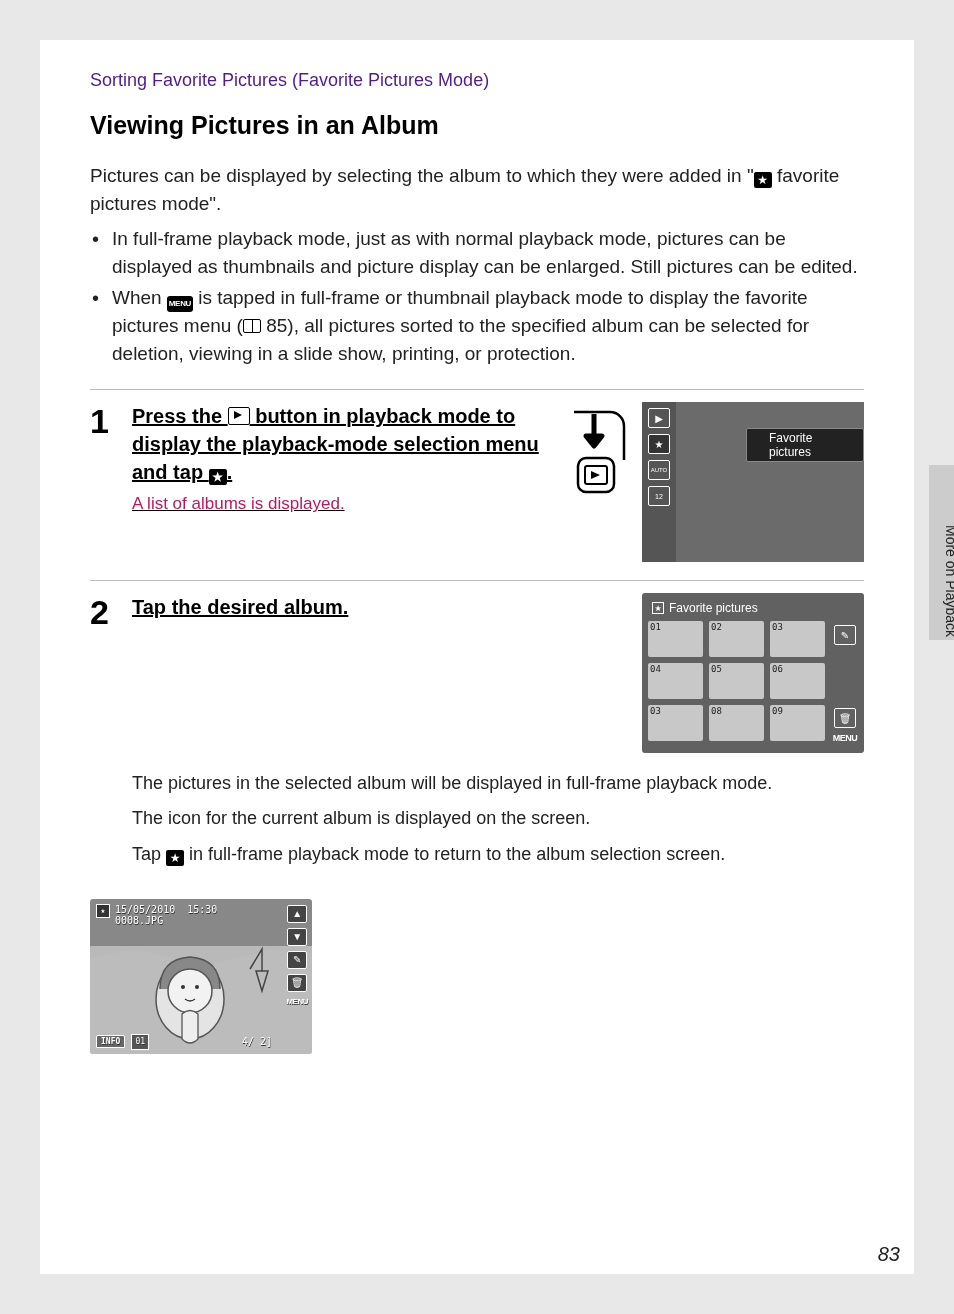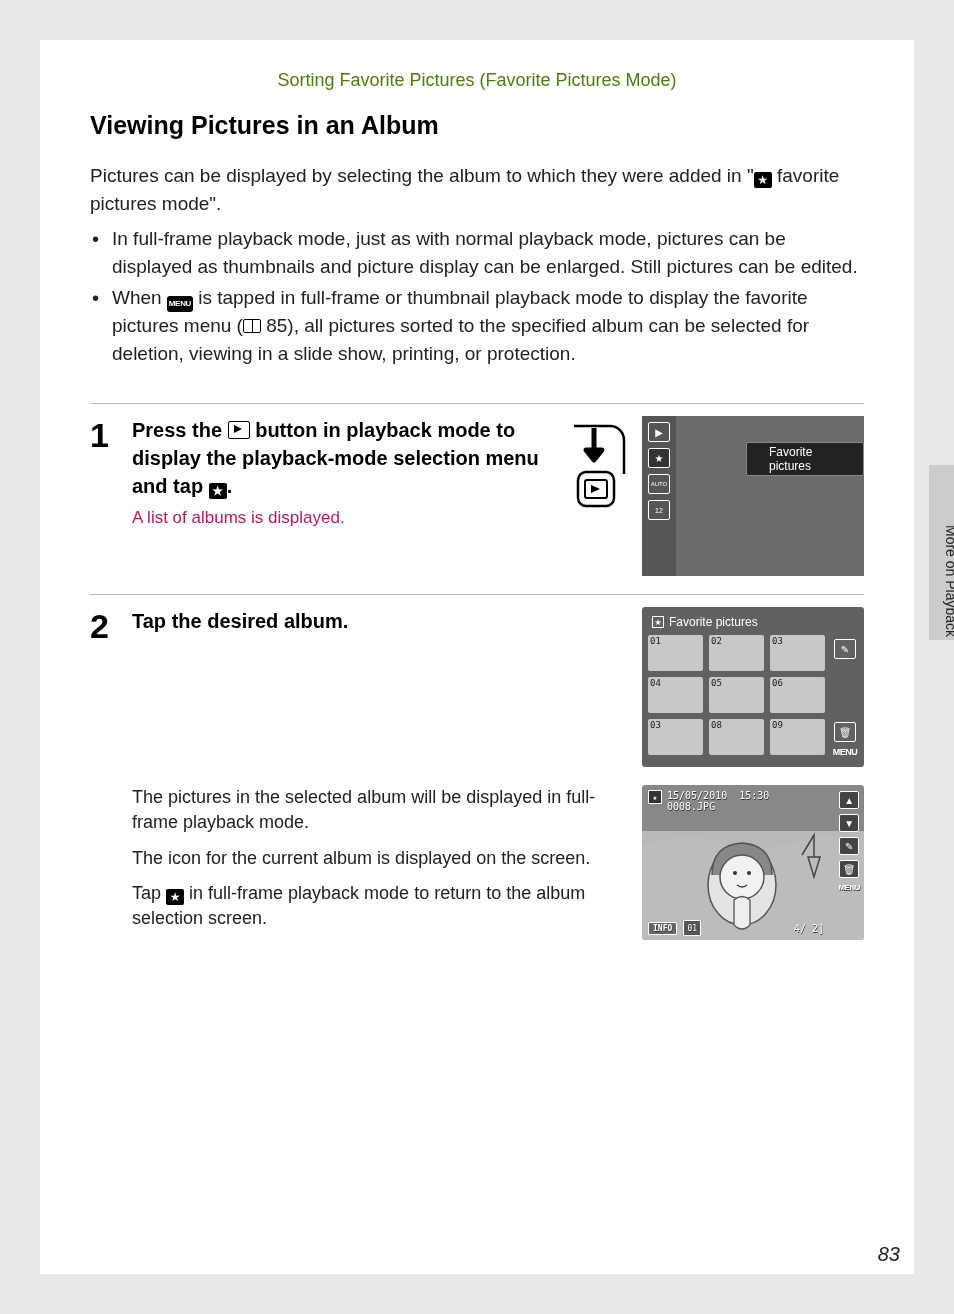--- a/index.html
+++ b/index.html
@@ -1,33 +1,33 @@
 <!DOCTYPE html>
 <html><head>
 <meta charset="utf-8">
 <style>
   * { margin:0; padding:0; box-sizing:border-box; }
   body { background:#e8e8e8; font-family:"Segoe UI",Arial,sans-serif; width:954px; height:1314px; position:relative; }
   .page { background:#fff; position:absolute; left:40px; top:40px; right:40px; bottom:40px; padding:30px 50px 50px 50px; }
   .side-tab { position:absolute; right:0; top:465px; width:25px; height:175px; background:#ccc; }
   .side-tab-label { position:absolute; right:-5px; top:525px; writing-mode:vertical-rl; font-size:14px; color:#222; }
-  .breadcrumb { text-align:center; font-size:18px; color:#4d7c0f; margin-bottom:20px; }
+  .breadcrumb { text-align:left; font-size:18px; color:#4c1d95; margin-bottom:20px; }
   h1 { font-size:25px; font-weight:700; color:#000; margin-bottom:12px; }
   .intro { font-size:19px; color:#222; line-height:1.45; margin-bottom:8px;margin-top:22px; }
-  ul.bullets { list-style:none; padding-left:22px; margin-bottom:36px; }
+  ul.bullets { list-style:none; padding-left:22px; margin-bottom:22px; }
   ul.bullets li { font-size:19px; color:#222; line-height:1.45; position:relative; margin-bottom:4px; }
   ul.bullets li::before { content:"•"; position:absolute; left:-20px; top:0; font-size:20px; }
   .rule { border:none; border-top:1px solid #bbb; margin:0 0 12px 0; }
   .step { display:flex; margin-bottom:18px; }
   .step-num { font-size:34px; font-weight:700; color:#000; width:42px; flex:0 0 42px; line-height:1; padding-top:2px; }
   .step-body { flex:1; }
   .step-title { font-size:20px; font-weight:600; color:#000; line-height:1.4; }
   .step-sub { font-size:17px; color:#be185d; line-height:1.45; margin-top:6px; }
   .step-flex { display:flex; gap:14px; }
-  .step-text-col { flex:1; }
+  .step-text-col { flex:1;text-decoration:underline; }
   .illus-col { flex:0 0 auto; display:flex; gap:12px; align-items:flex-start; }
   .icon-play-box { display:inline-block; width:22px; height:18px; border:1.6px solid #000; border-radius:2px; vertical-align:-2px; position:relative; }
   .icon-play-box::after { content:""; position:absolute; left:5px; top:3px; border-left:8px solid #000; border-top:4.5px solid transparent; border-bottom:4.5px solid transparent; }
   .icon-star-box { display:inline-block; width:18px; height:16px; background:#000; border-radius:2px; color:#fff; vertical-align:-2px; text-align:center; font-size:12px; line-height:16px; }
   .icon-star-box::after { content:"★"; }
   .icon-menu-box { display:inline-block; width:26px; height:16px; background:#000; border-radius:3px; color:#fff; vertical-align:-2px; text-align:center; font-size:8px; font-weight:700; line-height:16px; letter-spacing:-0.3px; }
   .icon-book { display:inline-block; width:18px; height:14px; border:1.3px solid #000; border-radius:2px; vertical-align:-1px; position:relative; }
   .icon-book::after { content:""; position:absolute; left:50%; top:0; bottom:0; width:1px; background:#000; }
   
   .illus-button { width:60px; height:100px; position:relative; }
@@ -58,21 +58,21 @@
   .sp-star { width:14px; height:14px; background:#333; border:1.1px solid #fff; display:flex; align-items:center; justify-content:center; font-size:8px; }
   .screen-play-right { position:absolute; right:4px; top:6px; display:flex; flex-direction:column; gap:5px; align-items:center; }
   .sp-btn { width:20px; height:18px; background:#444; border:1.3px solid #fff; border-radius:2px; display:flex; align-items:center; justify-content:center; font-size:10px; color:#fff; }
   .sp-menu { font-size:8px; font-weight:700; color:#fff; letter-spacing:-0.5px; text-shadow:0.5px 0.5px 0 #333; }
   .screen-play-bottom { position:absolute; left:6px; bottom:4px; right:40px; display:flex; align-items:center; gap:6px; font-family:monospace; font-size:10px; color:#fff; text-shadow:0.5px 0.5px 0 #333; }
   .info-tab { background:#666; border:1.1px solid #fff; padding:1px 4px; font-size:8px; font-weight:700; border-radius:2px 2px 0 0; }
   .pb-album { width:18px; height:16px; border:1.1px solid #fff; background:#555; display:flex; align-items:center; justify-content:center; font-size:8px; }
   .page-num { position:absolute; right:54px; bottom:48px; font-style:italic; font-size:20px; color:#222; }
   
   .para { font-size:18px; color:#222; line-height:1.4; margin-bottom:10px; }
-  .step2-bottom { display:flex; gap:22px; margin-top:12px; }
+  .step2-bottom { display:flex; gap:22px; margin-top:12px;flex-direction:column; }
   .step2-bottom .left { flex:1; padding-left:42px; }
 </style>
 </head>
 <body>
 
 <div class="page">
   <div class="breadcrumb">Sorting Favorite Pictures (Favorite Pictures Mode)</div>
 
   <h1>Viewing Pictures in an Album</h1>
 

